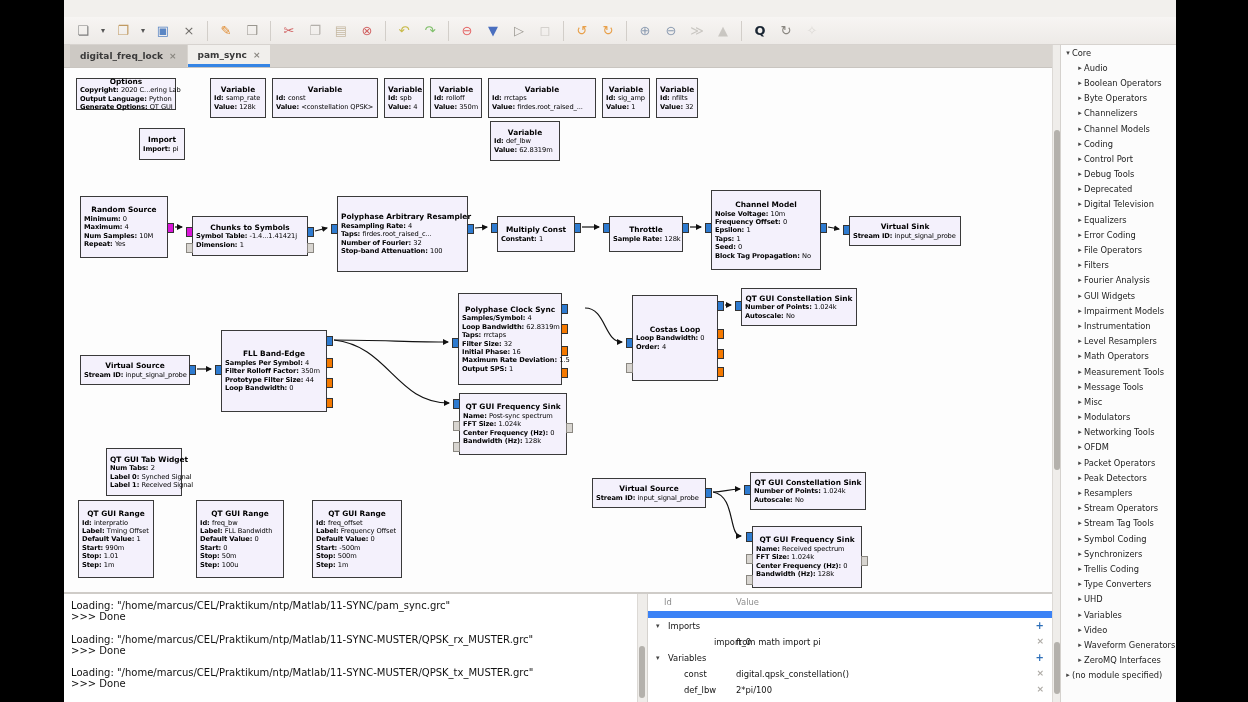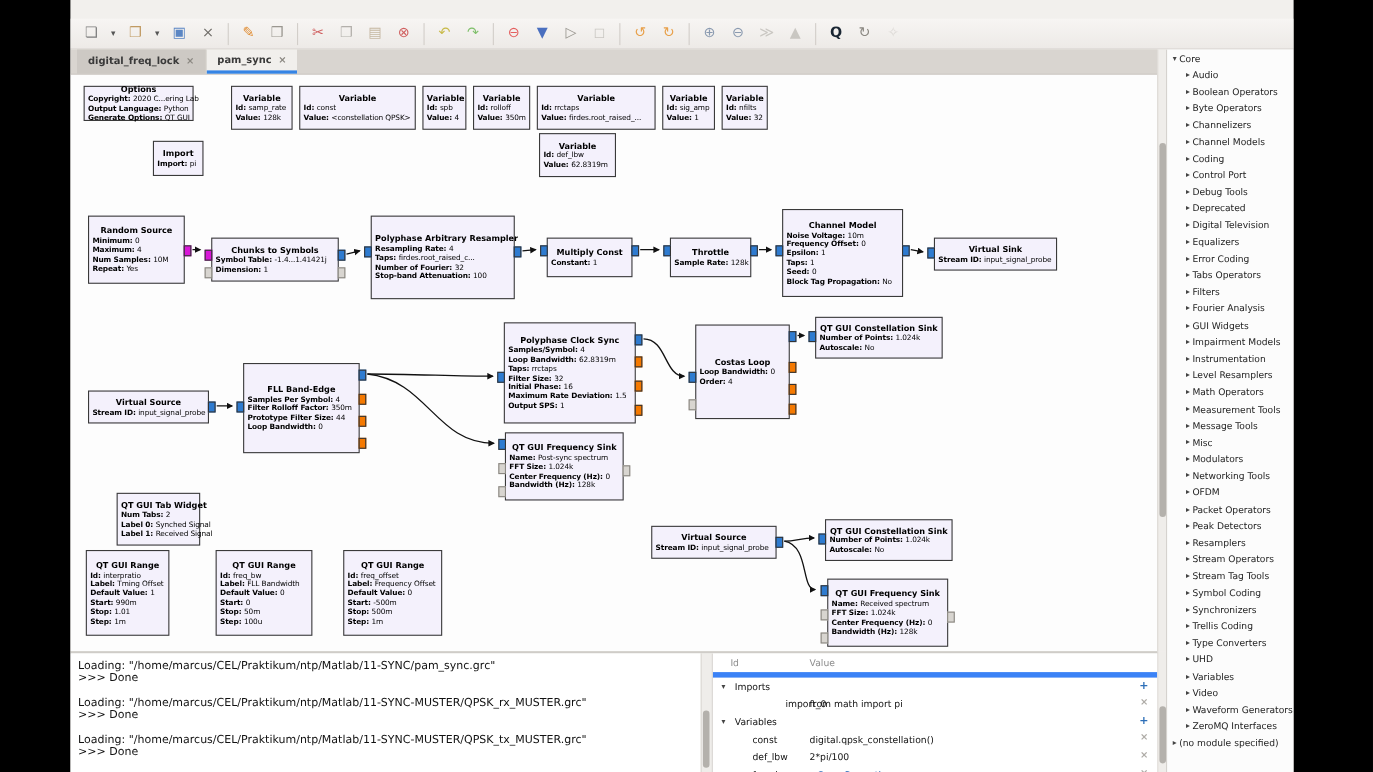--- a/index.html
+++ b/index.html
@@ -48,21 +48,21 @@
   .tree-row.root{padding-left:3px;}
   .tree-row.child{padding-left:15px;}
   .tree-row.footer{padding-left:3px;}
 
   
   #bottom-divider{position:absolute;left:0;top:592px;width:988px;height:2px;background:#cfccc8;}
   #console{position:absolute;left:0;top:594px;width:573px;height:108px;background:#ffffff;padding:6px 0 0 7px;box-sizing:border-box;overflow:hidden;}
   .cline{font-size:10px;color:#111;line-height:11.2px;white-space:nowrap;}
   #console-scroll{left:573px;top:594px;width:10px;height:108px;}
   #varpanel{position:absolute;left:583px;top:594px;width:405px;height:108px;background:#ffffff;border-left:1px solid #d5d2ce;box-sizing:border-box;overflow:hidden;}
-  #varhead{height:17px;border-bottom:5px solid #3b82f6;position:relative;}
+  #varhead{height:17px;border-bottom:7px solid #3b82f6;position:relative;}
   #varhead span{position:absolute;top:3px;font-size:8.4px;color:#8d8d8d;}
   .vrow{height:16px;position:relative;font-size:8.4px;color:#111;}
   .vrow .varrow{position:absolute;left:8px;top:4px;font-size:7px;color:#444;}
   .vrow .vid{position:absolute;top:3px;white-space:nowrap;}
   .vrow .vval{position:absolute;left:88px;top:3px;white-space:nowrap;}
   .vrow .vval.link{color:#1a5fb4;}
   .vrow .vact{position:absolute;right:8px;top:2px;font-size:10px;font-weight:bold;}
   .vact.add{color:#2d6fb8;}
   .vact.del{color:#aeaba6;font-size:9px;}
 </style>
@@ -252,21 +252,21 @@
           <div class="bp"><b>Samples Per Symbol: </b>4</div>
           <div class="bp"><b>Filter Rolloff Factor: </b>350m</div>
           <div class="bp"><b>Prototype Filter Size: </b>44</div>
           <div class="bp"><b>Loop Bandwidth: </b>0</div>
           <span class="port complex" style="top: 34px; left: -7px;"></span>
           <span class="port complex" style="top: 5px; right: -7px;"></span>
           <span class="port float" style="top: 27px; right: -7px;"></span>
           <span class="port float" style="top: 47px; right: -7px;"></span>
           <span class="port float" style="top: 67px; right: -7px;"></span>
         </div>
-        <div class="block" style="left: 394px; top: 225px; width: 120px; height: 92px;">
+        <div class="block" style="left: 394px; top: 225px; width: 104px; height: 92px;">
           <div class="bt">Polyphase Clock Sync</div>
           <div class="bp"><b>Samples/Symbol: </b>4</div>
           <div class="bp"><b>Loop Bandwidth: </b>62.8319m</div>
           <div class="bp"><b>Taps: </b>rrctaps</div>
           <div class="bp"><b>Filter Size: </b>32</div>
           <div class="bp"><b>Initial Phase: </b>16</div>
           <div class="bp"><b>Maximum Rate Deviation: </b>1.5</div>
           <div class="bp"><b>Output SPS: </b>1</div>
           <span class="port complex" style="top: 44px; left: -7px;"></span>
           <span class="port complex" style="top: 10px; right: -7px;"></span>
@@ -414,21 +414,21 @@
         <div class="tree-row child">
           <span class="tree-arrow">▸</span>
           <span>Equalizers</span>
         </div>
         <div class="tree-row child">
           <span class="tree-arrow">▸</span>
           <span>Error Coding</span>
         </div>
         <div class="tree-row child">
           <span class="tree-arrow">▸</span>
-          <span>Tabs Operators</span>
+          <span>File Operators</span>
         </div>
         <div class="tree-row child">
           <span class="tree-arrow">▸</span>
           <span>Filters</span>
         </div>
         <div class="tree-row child">
           <span class="tree-arrow">▸</span>
           <span>Fourier Analysis</span>
         </div>
         <div class="tree-row child">

